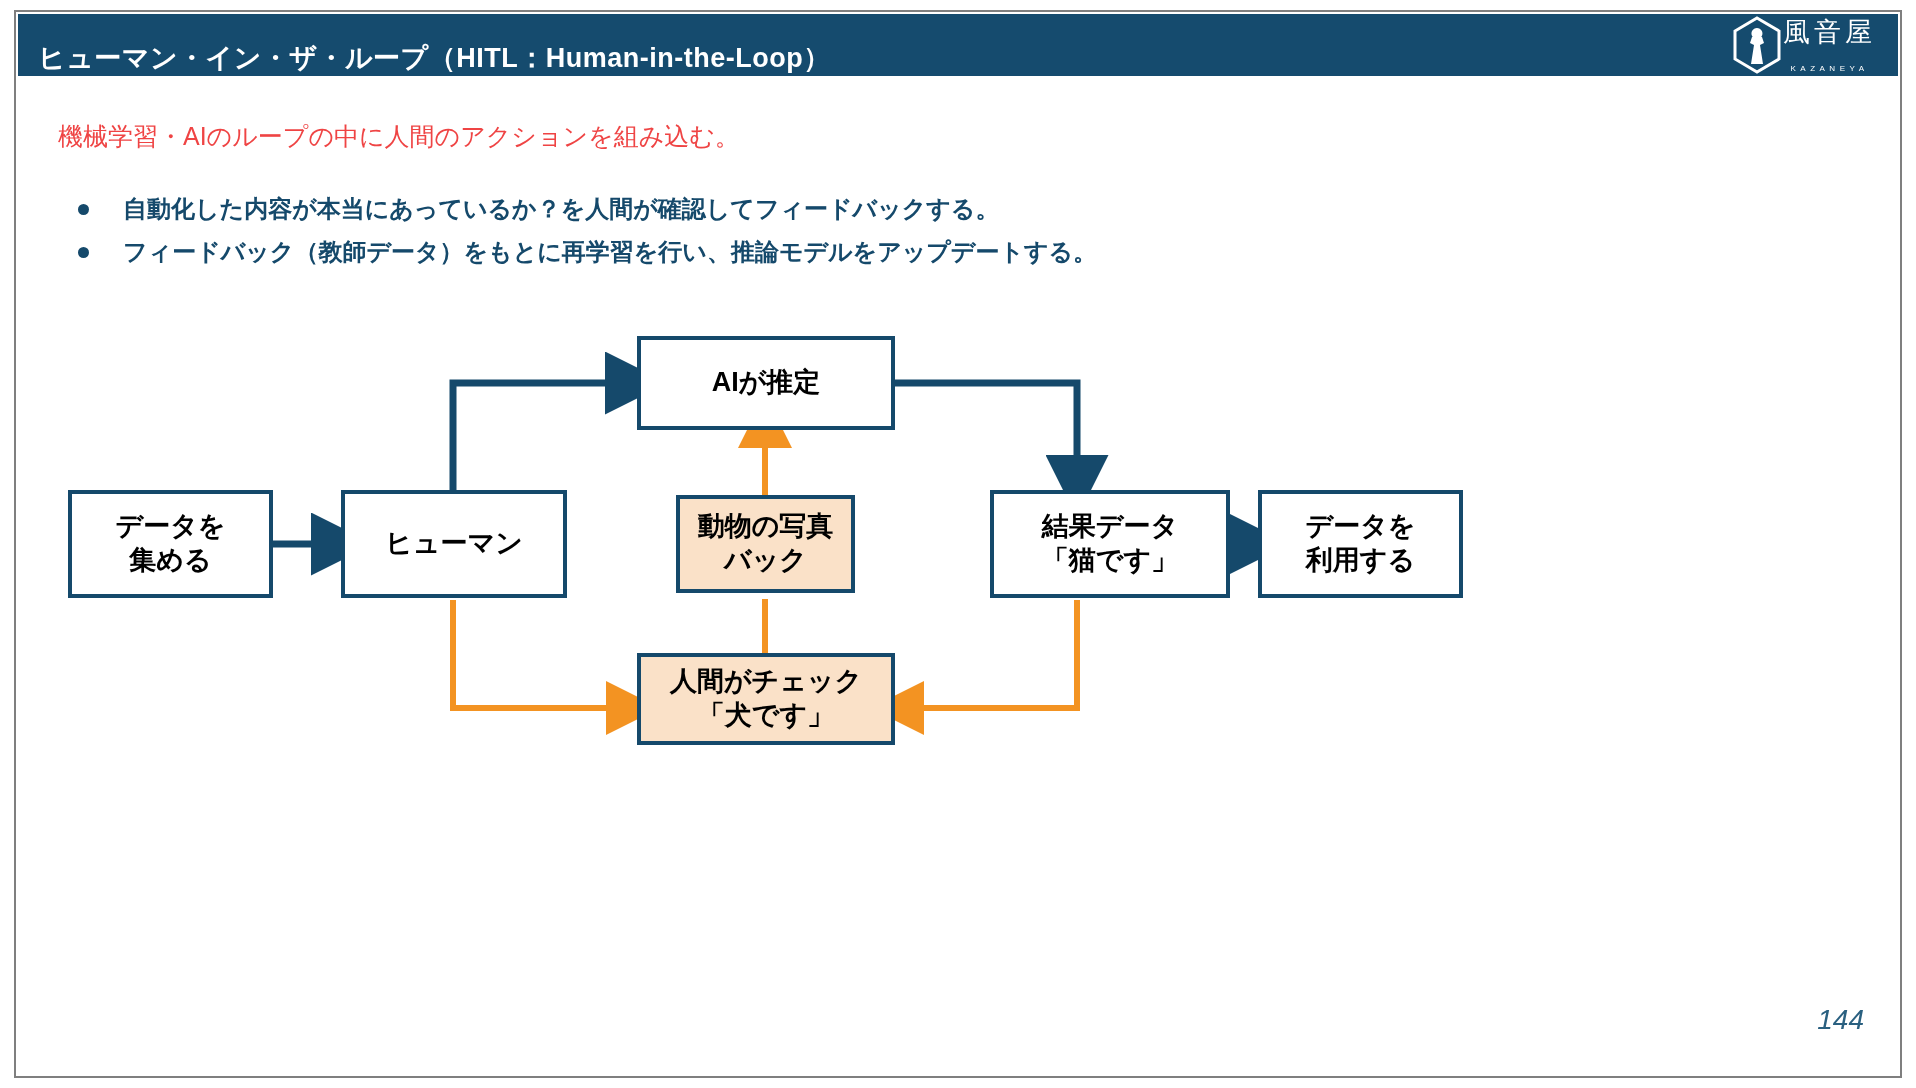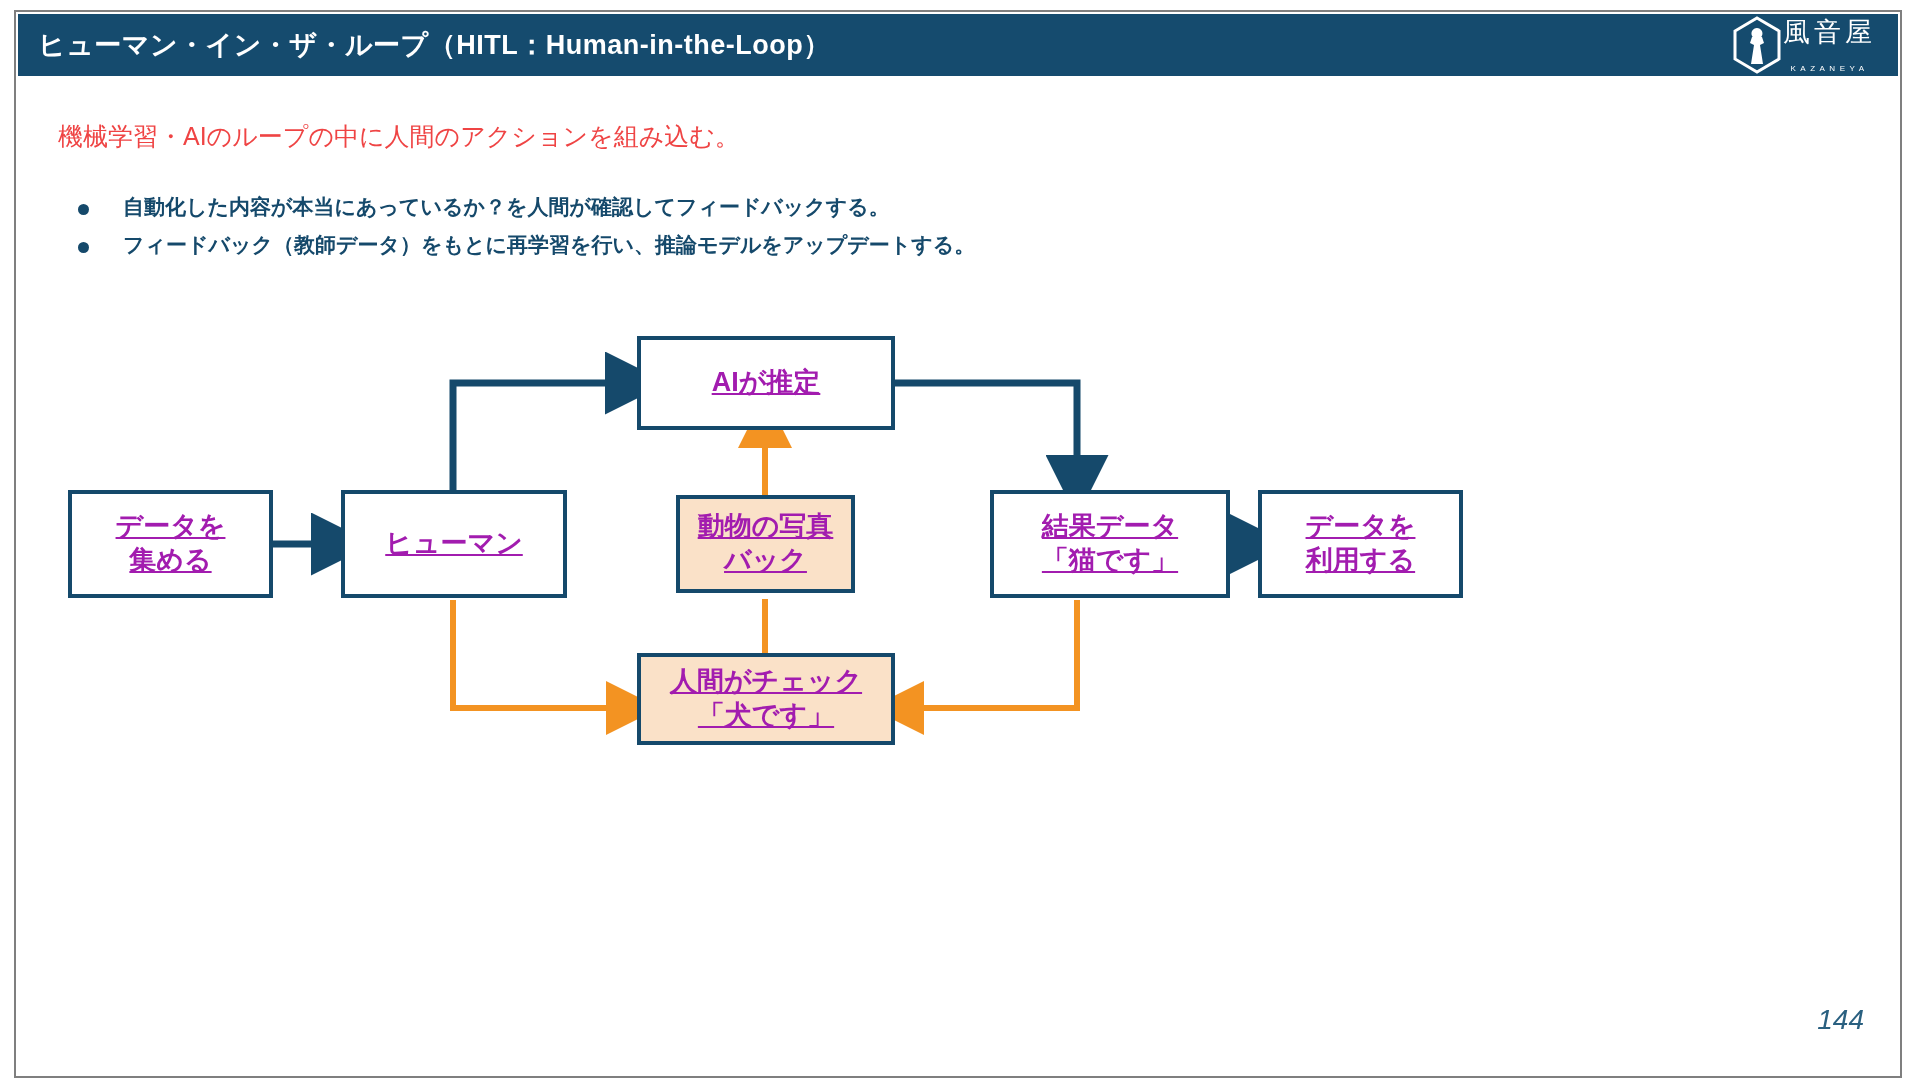--- a/index.html
+++ b/index.html
@@ -22,21 +22,21 @@
     pointer-events:none;
   }
 
   
   .header{
     position:absolute;
     left:18px;top:14px;
     width:1880px;height:62px;
     background:#154B6E;
     box-sizing:border-box;
-    display:flex;align-items:center;
+    display:flex;align-items:flex-end;
   }
   .header-title{
     color:#ffffff;
     font-size:27px;
     font-weight:bold;
     letter-spacing:0.5px;
     margin-left:20px;
     white-space:nowrap;
   }
 
@@ -74,43 +74,42 @@
   .bullet-row{
     display:flex;align-items:flex-start;
     margin-bottom:8px;
   }
   .bullet-dot{
     width:11px;height:11px;border-radius:50%;
     background:#15496B;
     margin-top:12px;margin-right:34px;flex:0 0 auto;
   }
   .bullet-text{
-    font-size:21px;font-weight:bold;color:#15496B;
+    font-size:24px;font-weight:bold;color:#15496B;
     white-space:nowrap;line-height:1.45;
   }
 
   
   .diagram{
     position:absolute;
     left:0;top:0;width:1916px;height:1088px;
   }
   .diagram svg{position:absolute;left:0;top:0;}
 
   .node{
     position:absolute;
     box-sizing:border-box;
     border:4px solid #15496B;
     display:flex;align-items:center;justify-content:center;
     text-align:center;
-    color:#a21caf;
+    color:#000000;
     font-weight:bold;
     font-size:27px;
     line-height:1.25;
     background:#ffffff;
-    text-decoration:underline;
   }
   .node.peach{background:#FAE1C8;}
   .node .node-label{white-space:pre-line;}
 
   
   .page-num{
     position:absolute;
     right:52px;bottom:52px;
     font-size:28px;color:#2A6080;font-style:italic;
   }

